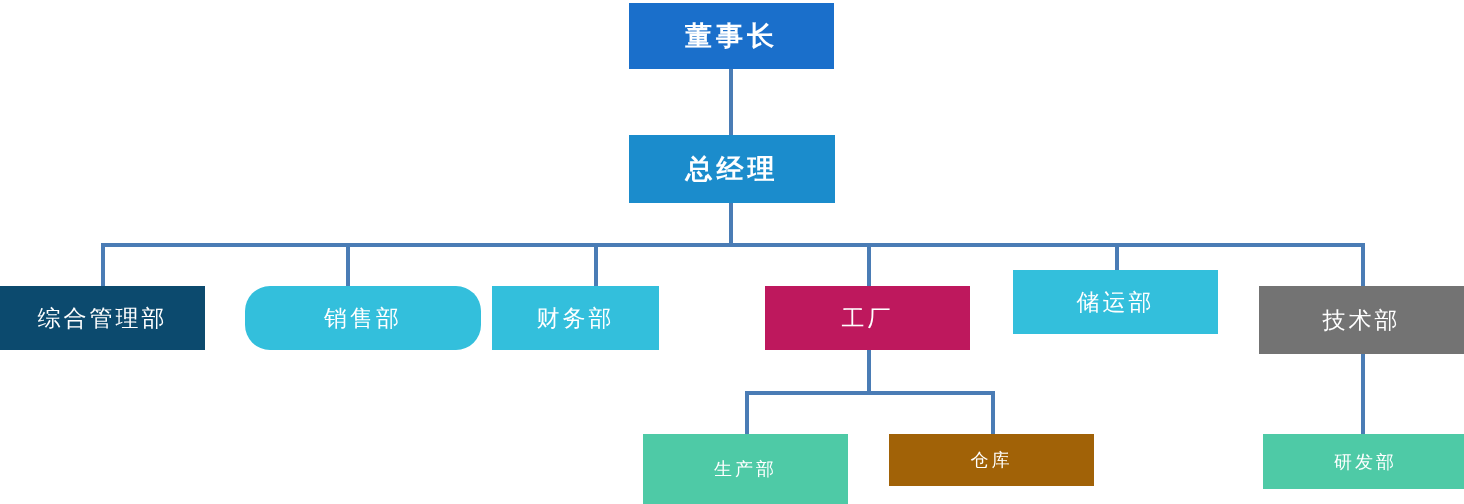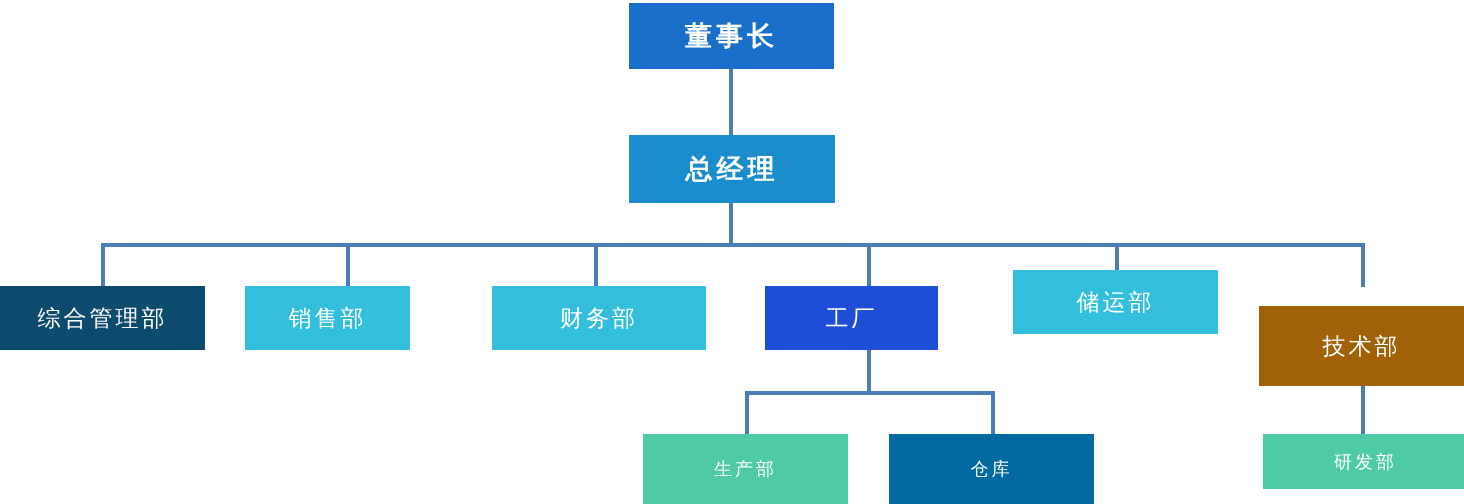--- a/index.html
+++ b/index.html
@@ -58,29 +58,29 @@
   <div class="conn v" style="left:991px;top:391px;height:44px;"></div>
 
   <div class="conn v" style="left:1361px;top:350px;height:85px;"></div>
 
   <div class="node lvl-board" style="left:629px;top:3px;width:205px;height:66px;background:#1a6fcb;">董事长</div>
 
   <div class="node lvl-gm" style="left:629px;top:135px;width:206px;height:68px;background:#1b8ccc;">总经理</div>
 
   <div class="node lvl-dept" style="left:0px;top:286px;width:205px;height:64px;background:#0c4a6e;">综合管理部</div>
 
-  <div class="node lvl-dept" style="left:245px;top:286px;width:165px;height:64px;background:#33bfdc;">销售部</div>
+  <div class="node lvl-dept" style="left:245px;top:286px;width:236px;height:64px;background:#33bfdc;border-radius:25px;">销售部</div>
 
-  <div class="node lvl-dept" style="left:492px;top:286px;width:214px;height:64px;background:#33bfdc;">财务部</div>
+  <div class="node lvl-dept" style="left:492px;top:286px;width:167px;height:64px;background:#33bfdc;">财务部</div>
 
-  <div class="node lvl-dept" style="left:765px;top:286px;width:173px;height:64px;background:#1d4ed8;">工厂</div>
+  <div class="node lvl-dept" style="left:765px;top:286px;width:205px;height:64px;background:#be185d;">工厂</div>
 
   <div class="node lvl-dept" style="left:1013px;top:270px;width:205px;height:64px;background:#33bfdc;">储运部</div>
 
-  <div class="node lvl-dept" style="left:1259px;top:286px;width:205px;height:80px;background:#a16207;margin-top:20px;">技术部</div>
+  <div class="node lvl-dept" style="left:1259px;top:286px;width:205px;height:68px;background:#737373;">技术部</div>
 
   <div class="node lvl-sub" style="left:643px;top:434px;width:205px;height:70px;background:#4ecaa6;">生产部</div>
 
-  <div class="node lvl-sub" style="left:889px;top:434px;width:205px;height:70px;background:#0369a1;">仓库</div>
+  <div class="node lvl-sub" style="left:889px;top:434px;width:205px;height:52px;background:#a16207;">仓库</div>
 
   <div class="node lvl-sub" style="left:1263px;top:434px;width:205px;height:55px;background:#4ecaa6;">研发部</div>
 
 </div>
 
 </body></html>

